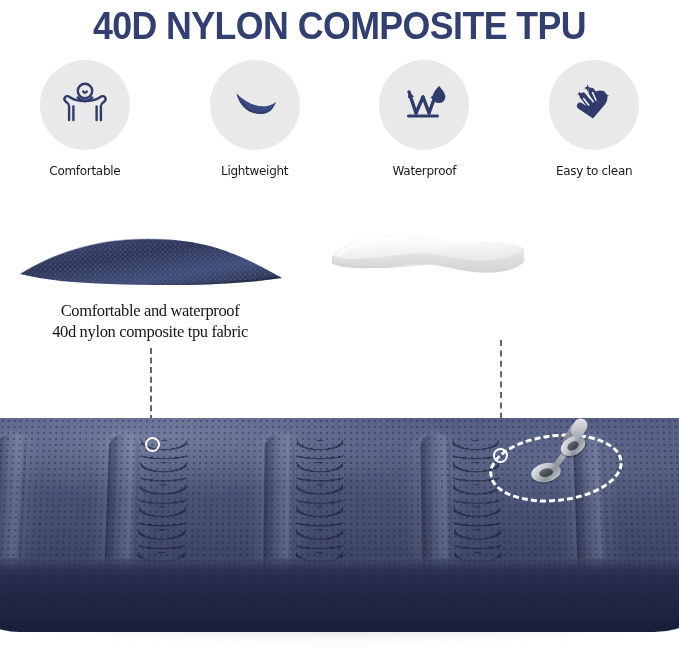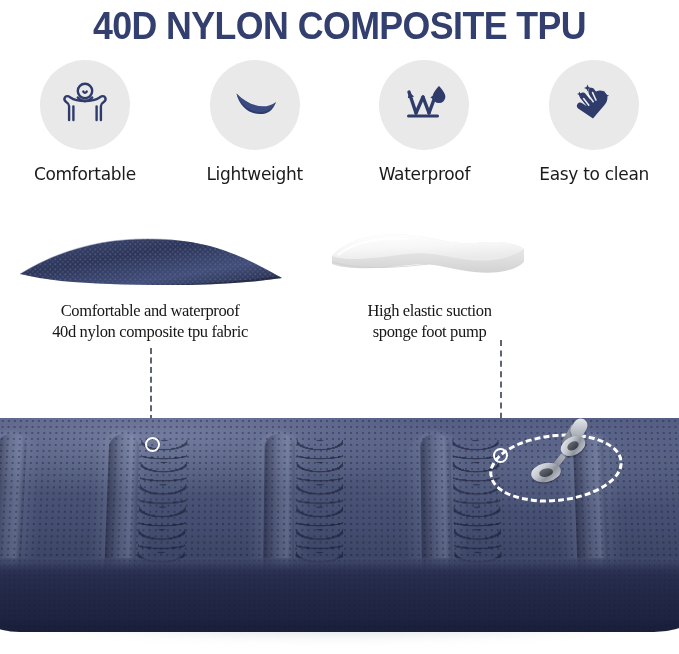--- a/index.html
+++ b/index.html
@@ -33,21 +33,21 @@
     flex:1 1 0;display:flex;flex-direction:column;align-items:center;
   }
   .circle{
     width:90px;height:90px;border-radius:50%;
     background:#e9e9e9;
     display:flex;align-items:center;justify-content:center;
   }
   .feat-label{
     margin-top:14px;
     font-family:"DejaVu Sans", sans-serif;
-    font-size:17px;color:#1b1b1b;white-space:nowrap;
+    font-size:12px;color:#1b1b1b;white-space:nowrap;
     letter-spacing:-0.3px;
   }
 
   
   .swatch-wrap{position:absolute;left:14px;top:228px;width:280px;height:65px;}
   .pillow-wrap{position:absolute;left:318px;top:222px;width:220px;height:72px;}
 
   .callout-text{
     position:absolute;
     font-family:Liberation Serif, serif;
@@ -295,22 +295,20 @@
                L206 40 C196 50, 176 52, 156 50 C130 47, 116 40, 92 43 C60 47, 30 48, 14 42 Z" fill="url(#pilSide)"></path>
       <path d="M14 34 C30 16, 60 10, 92 13 C118 15, 132 23, 158 21 C180 19, 196 20, 206 27
                C192 37, 172 40, 152 38 C126 35, 112 29, 88 32 C58 36, 30 40, 14 34 Z" fill="url(#pilTop)"></path>
       <path d="M20 33 C36 20, 62 15, 90 17" fill="none" stroke="#ffffff" stroke-width="2" opacity=".9"></path>
       <path d="M14 40 C40 48, 80 46, 110 42" fill="none" stroke="#cccccc" stroke-width="1" opacity=".7"></path>
     </svg>
   </div>
 
   <div class="callout-text" id="callout-left">Comfortable and waterproof
 40d nylon composite tpu fabric</div>
-  <div class="callout-text" id="callout-right">High elastic suction
-sponge foot pump</div>
 
   <div class="leader" id="leader-left"></div>
   <div class="leader" id="leader-right"></div>
 
   <div class="mattress-stage">
     <div class="shadow"></div>
 
     <div class="mat-top">
       <div class="sheen"></div>
 

